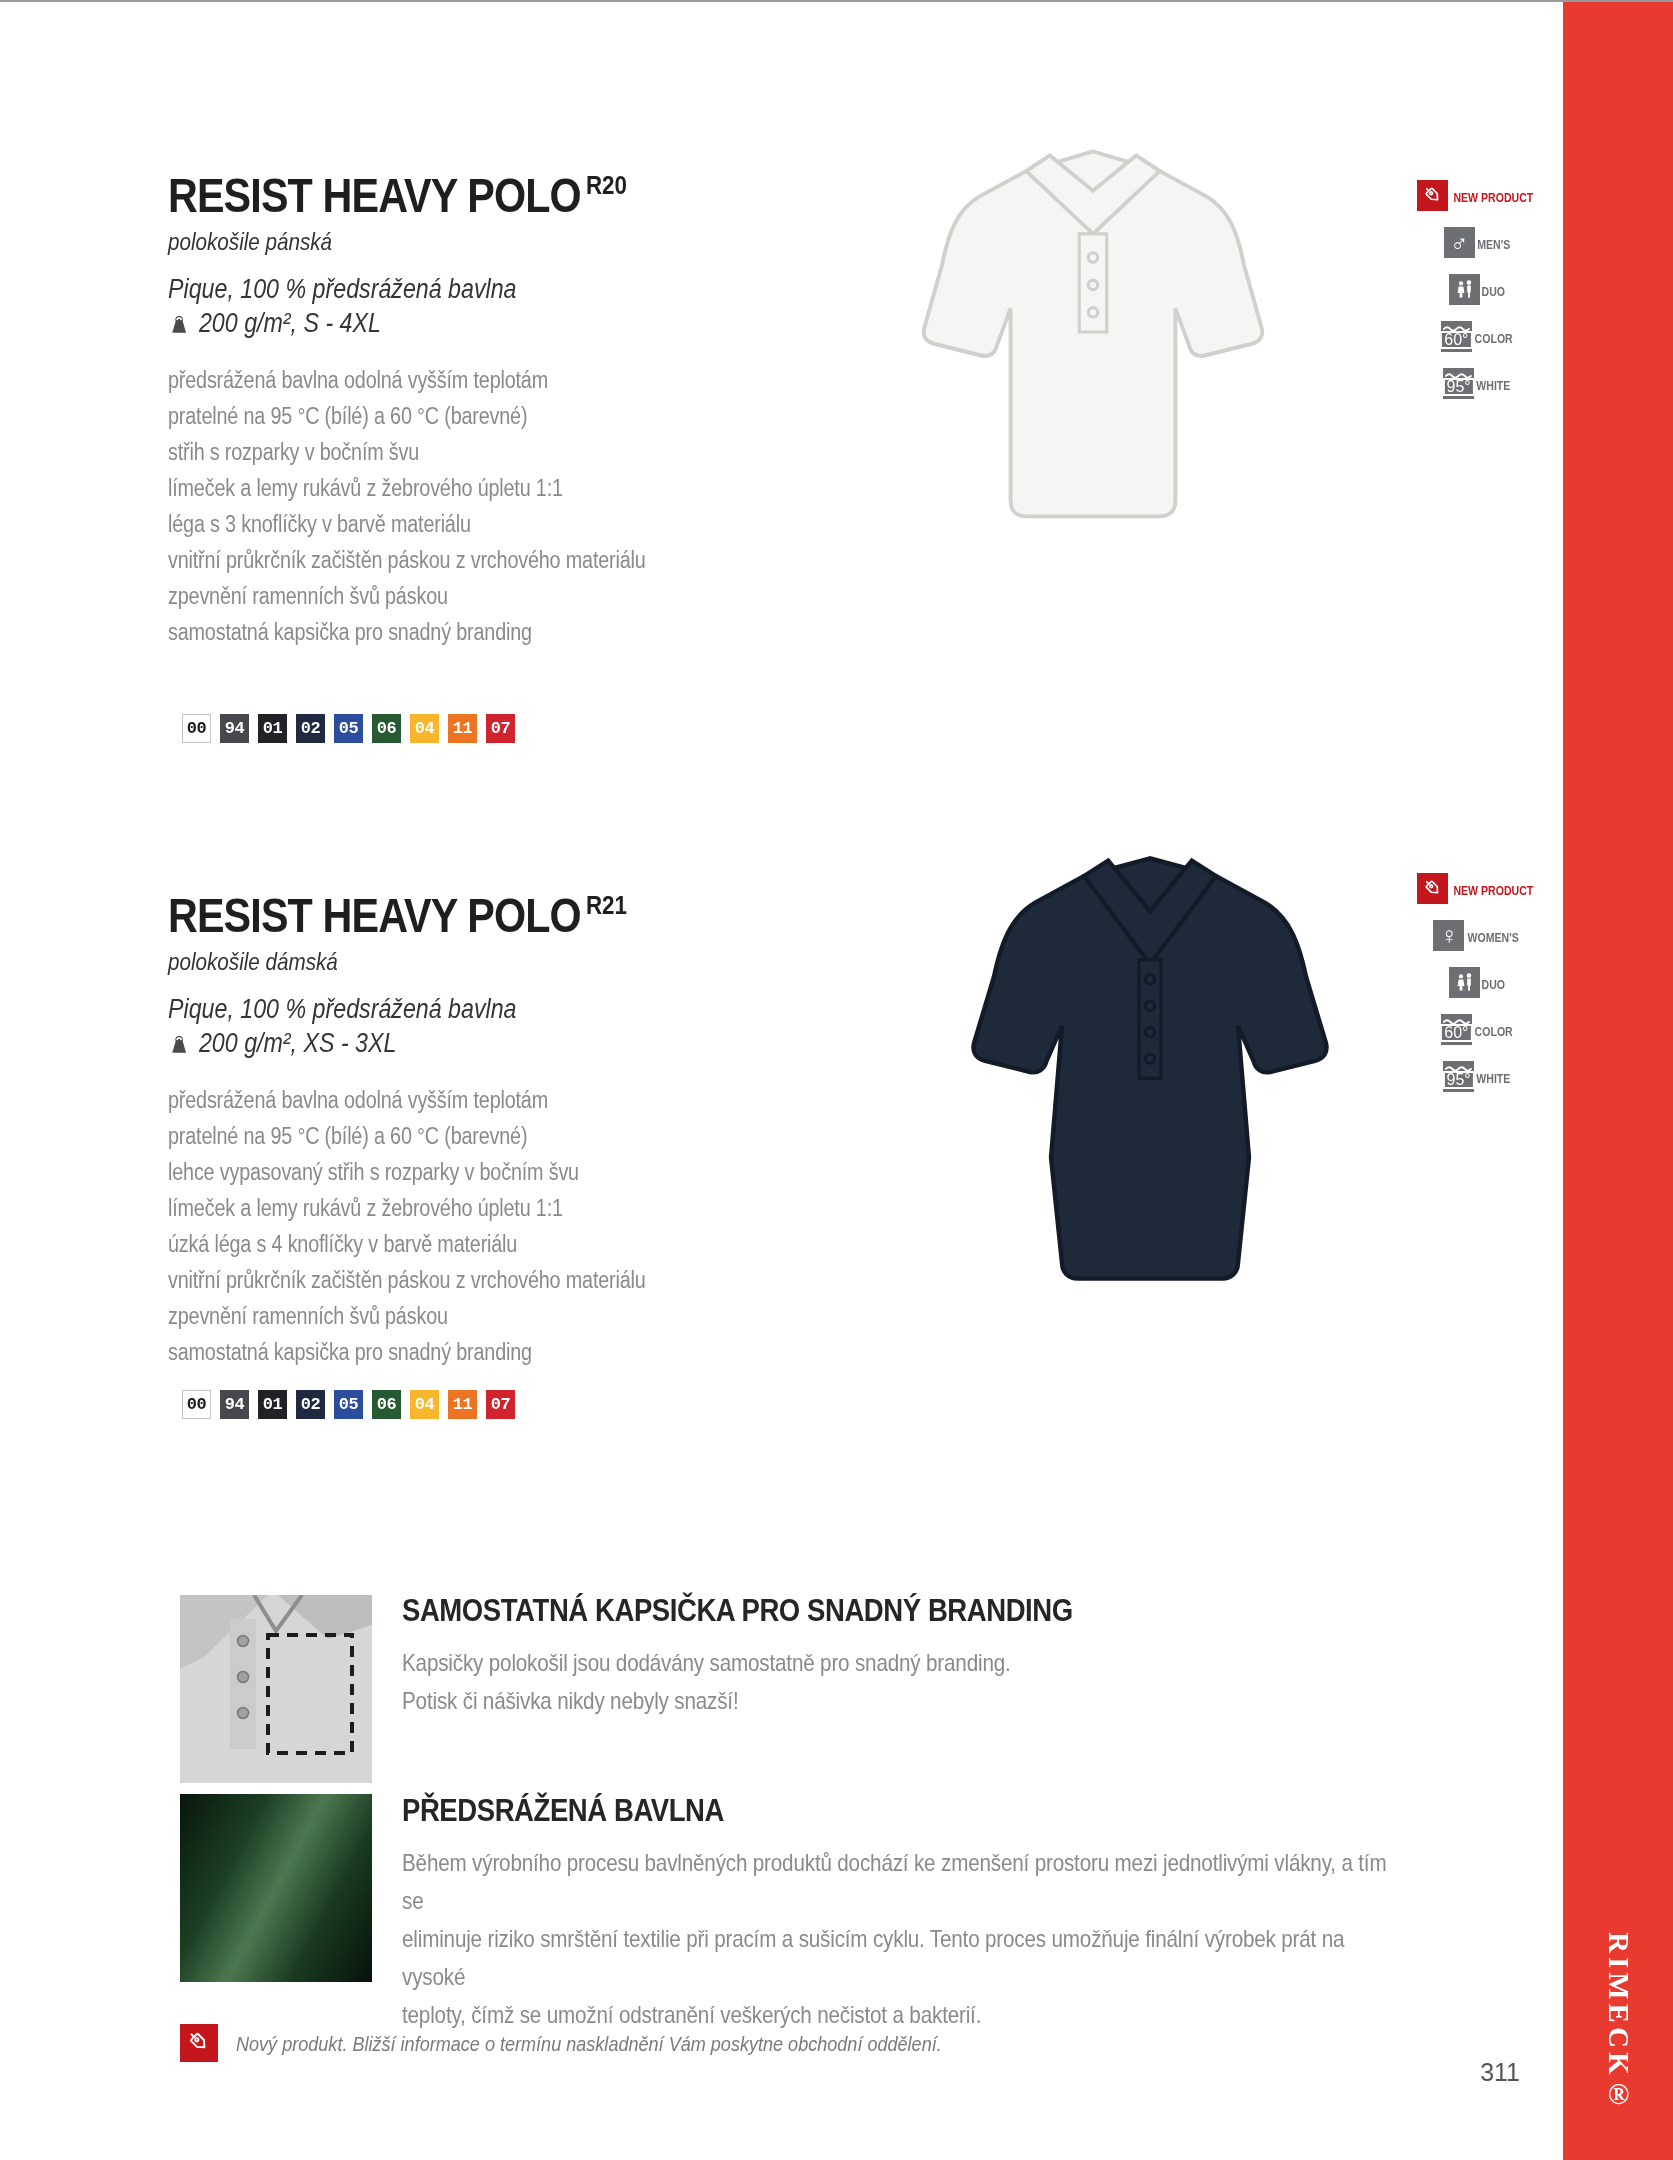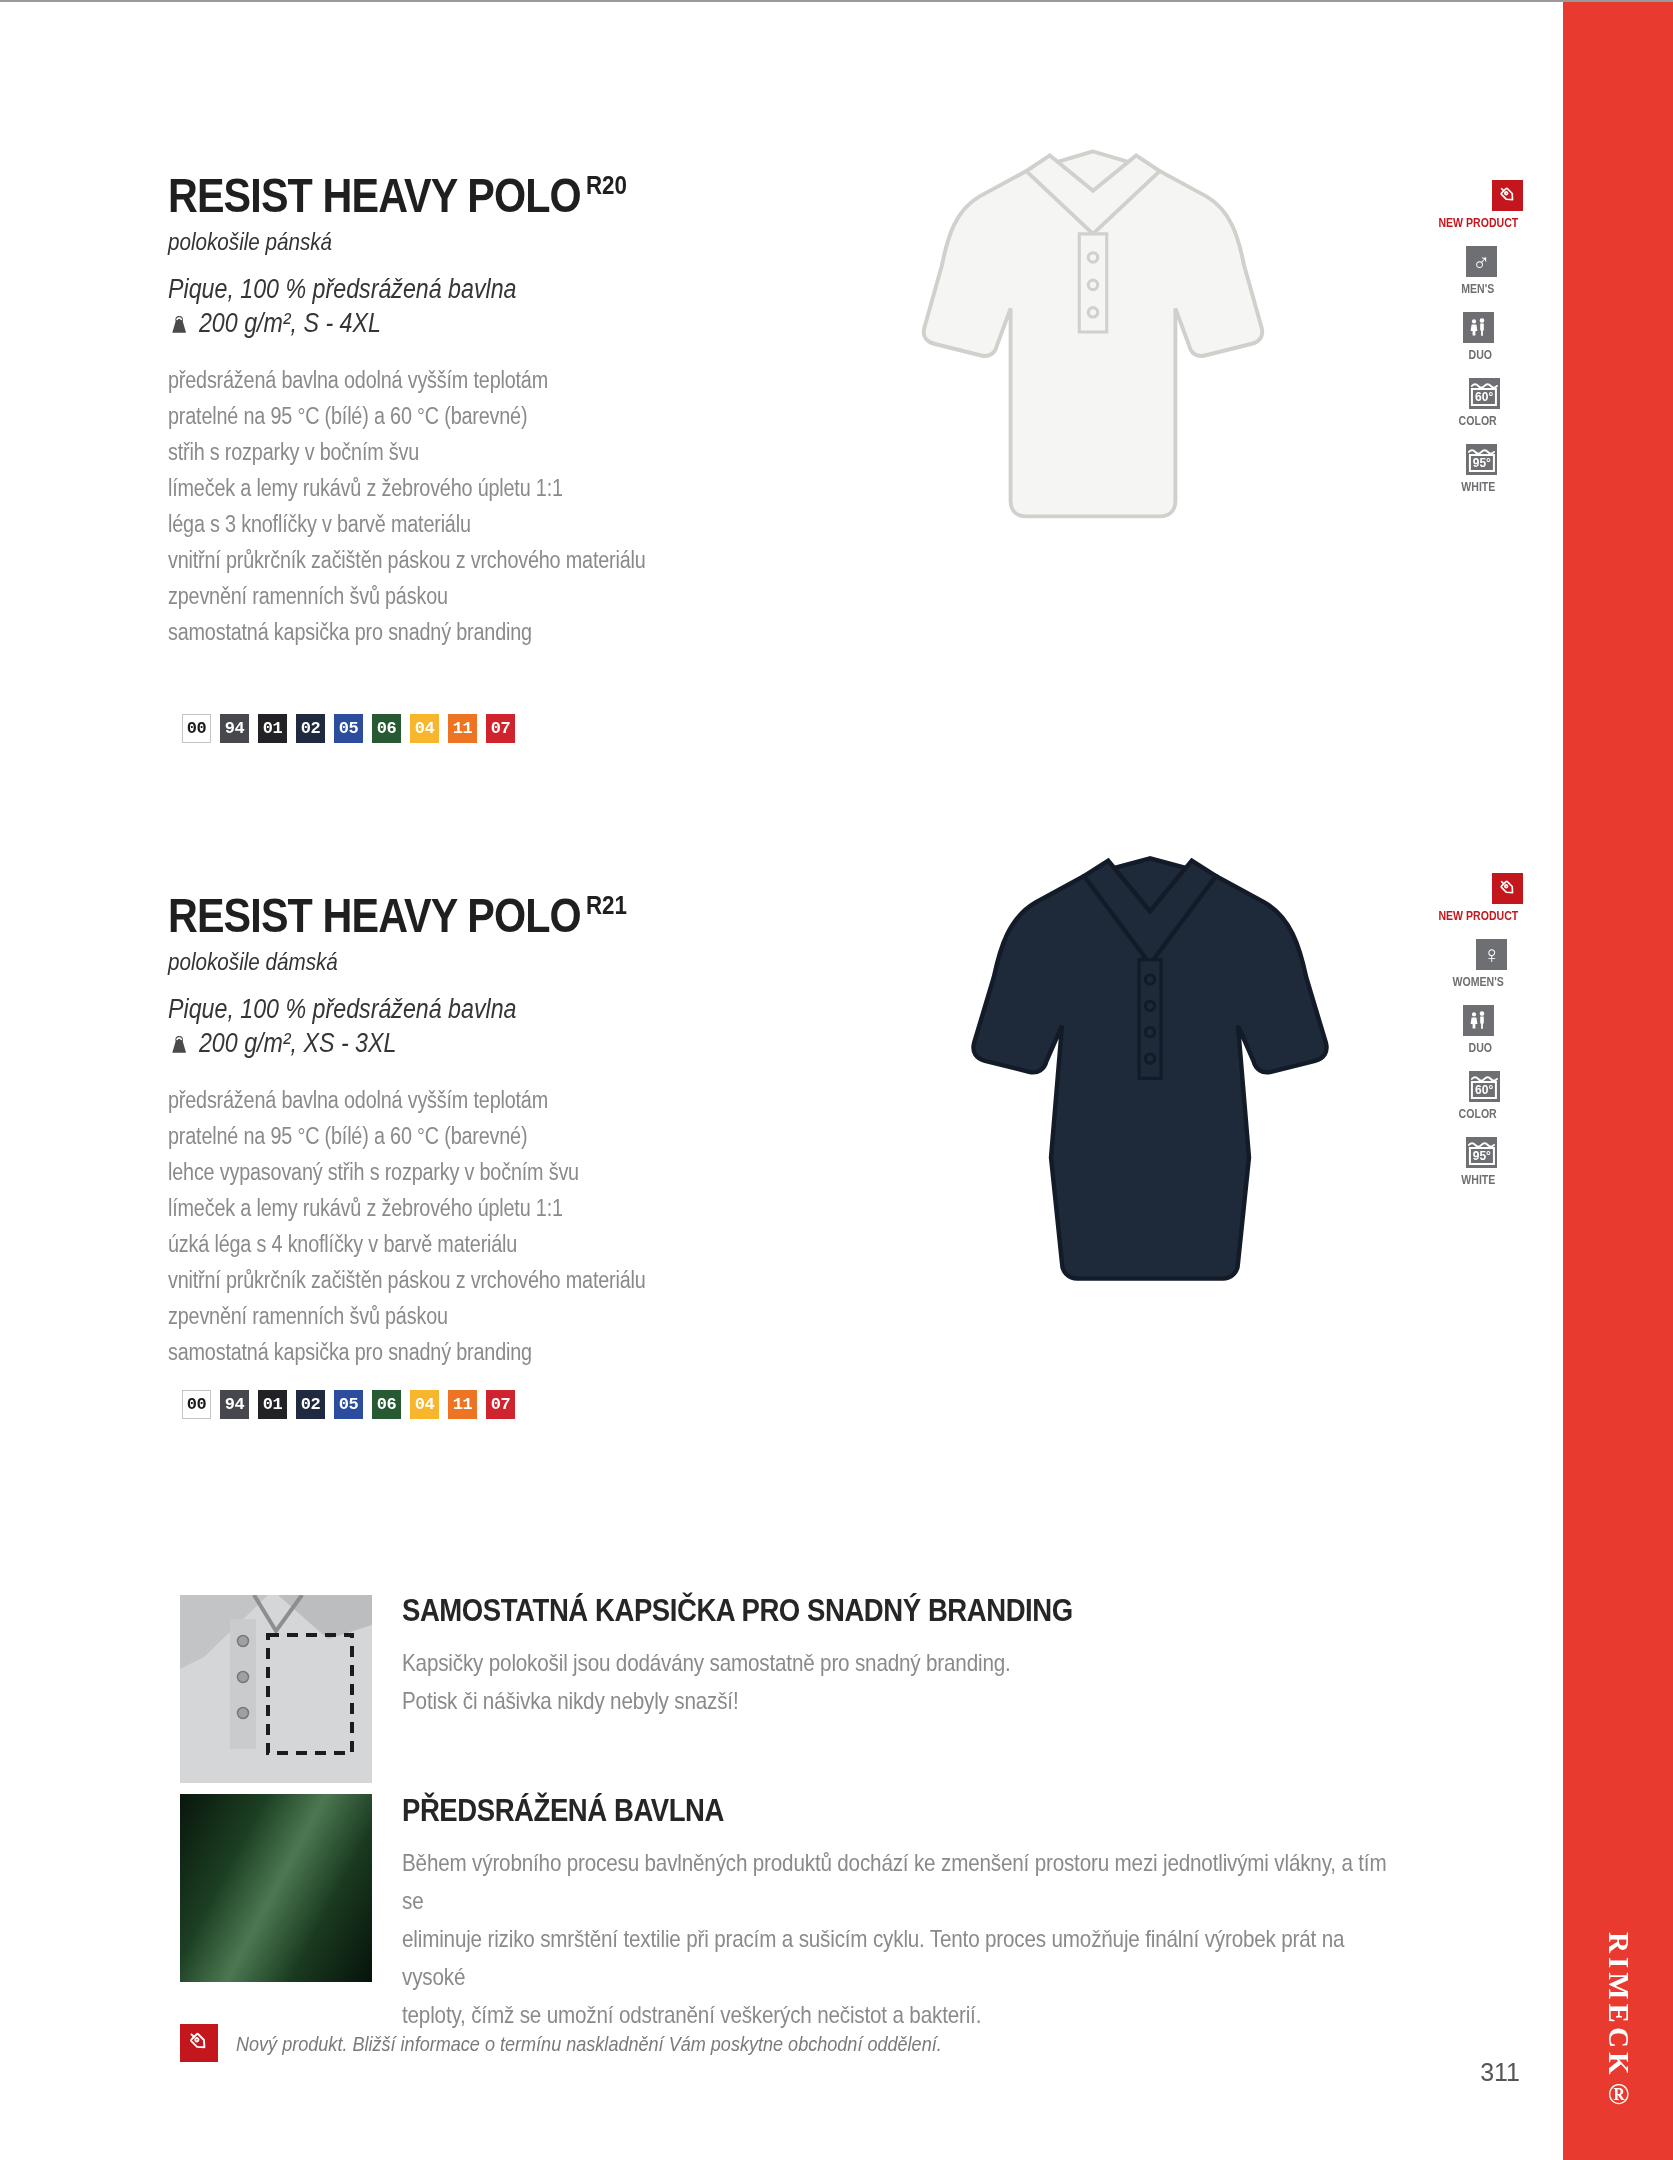--- a/index.html
+++ b/index.html
@@ -30,30 +30,30 @@
   
   .swatches{display:flex; gap:9px;font-family:Liberation Mono, monospace;}
   .sw{
     width:29px; height:29px; box-sizing:border-box; border:1px solid transparent;
     display:inline-flex; align-items:center; justify-content:center;
     font-size:17px; font-weight:bold; letter-spacing:-0.5px;
   }
 
   
   .badges{display:flex; flex-direction:column; align-items:center; width:100px;}
-  .badge{display:flex; flex-direction:column; align-items:flex-end; margin-bottom:16px;}
+  .badge{display:flex; flex-direction:row; align-items:center; margin-bottom:16px;}
   .bbox{width:31px; height:31px; background:#6e6f72; display:flex; align-items:center; justify-content:center; position:relative;}
   .bbox.red{background:#c4161d;}
   .blabel{margin-top:5px; font-size:12px; font-weight:bold; color:#6e6f72; white-space:nowrap; transform:scaleX(0.88); transform-origin:center top;}
   .blabel.rlabel{color:#c4161d;}
   .gender{color:#fff; font-size:24px; font-weight:bold; line-height:1;}
   .bbox.wash .wave{position:absolute; top:3px; left:2px;}
   .deg{
     position:absolute; bottom:3px; left:50%; transform:translateX(-50%);
-    border:2px solid #fff; color:#fff; font-size:12px; font-weight:bold;
+    border:2px solid #fff; color:#fff; font-size:16px; font-weight:normal;
     padding:0 2px; line-height:14px; white-space:nowrap;
   }
 
   
   .info-h{margin:0; font-size:32px; font-weight:bold; color:#262626; letter-spacing:-0.5px; white-space:nowrap;}
   .info-b{font-size:24px; line-height:38px; color:#8a8a8a; white-space:pre-line; letter-spacing:-0.2px;}
   .note-text{font-style:italic; font-size:21px; color:#7a7a7a; white-space:nowrap;}
   .pagenum{font-size:25px; color:#555; }
 
   .imgbox{overflow:hidden;}

